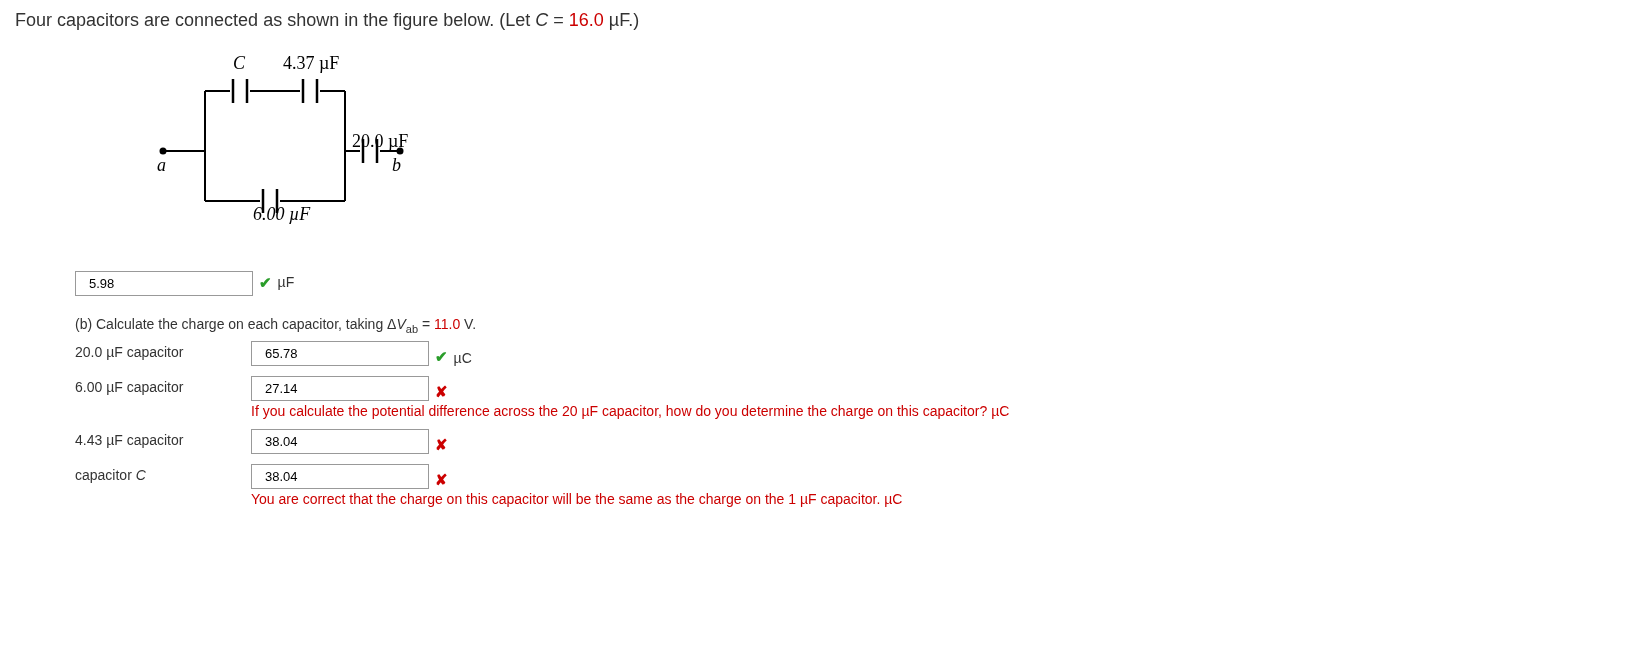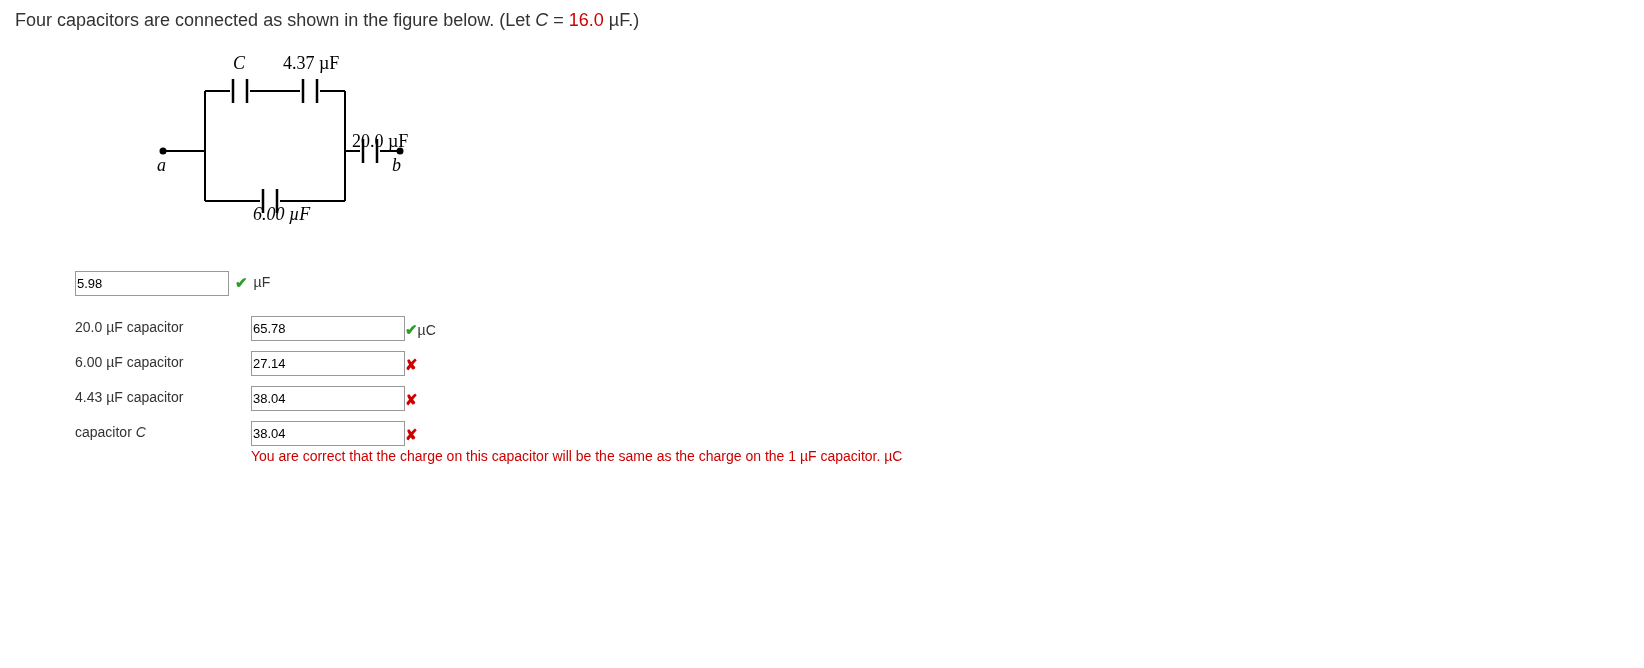--- a/index.html
+++ b/index.html
@@ -45,21 +45,21 @@
     margin-bottom: 10px;
     gap: 6px;
   }
   .answer-label {
     min-width: 170px;
     padding-top: 3px;
   }
   .answer-input {
     font-family: inherit;
     font-size: 13px;
-    padding: 2px 1px;
+    padding: 2px 13px;
     width: 150px;
     border: 1px solid #999;
     height: 19px;
     box-sizing: content-box;
   }
   .status-icon {
     padding-top: 3px;
   }
   .check-icon {
     color: #2a9d2a;
@@ -78,21 +78,22 @@
     color: #cc0000;
     font-size: 14px;
     margin-top: 2px;
   }
   .answer-col {
     display: flex;
     flex-direction: column;
   }
   .answer-col-top {
     display: flex;
-    align-items: center;
+    align-items: flex-end;
+    gap: 6px;
   }
   .subscript { font-size: 11px; vertical-align: sub; }
 </style>
 </head>
 <body>
 
 <div class="problem-text">
   <span>Four capacitors are connected as shown in the figure below. (Let </span><span class="italic">C</span><span> = </span><span class="highlight-red">16.0</span><span> µF.)</span>
 </div>
 
@@ -151,39 +152,43 @@
 
 <div class="section-container">
   <div class="answer-row">
     <input class="answer-input" value="5.98" style="">
     <span class="status-icon check-icon">✔</span>
     <span class="unit-text">µF</span>
   </div>
 </div>
 
 <div class="section-container">
+  <div class="section-prompt">
+    <span>(b) Calculate the charge on each capacitor, taking Δ</span><span class="italic">V</span><span class="subscript">ab</span><span> = </span><span class="highlight-red">11.0</span><span> V.</span>
+  </div>
 
   <div class="answer-row">
     <div class="answer-label">20.0 µF capacitor</div>
     <div class="answer-col">
       <div class="answer-col-top">
         <input class="answer-input" value="65.78" style="">
         <span class="status-icon check-icon">✔</span>
         <span class="unit-text">µC</span>
       </div>
     </div>
   </div>
 
   <div class="answer-row">
     <div class="answer-label">6.00 µF capacitor</div>
     <div class="answer-col">
       <div class="answer-col-top">
         <input class="answer-input" value="27.14" style="">
         <span class="status-icon x-icon">✘</span>
       </div>
+      <div class="feedback">If you calculate the potential difference across the 20 µF capacitor, how do you determine the charge on this capacitor? µC</div>
     </div>
   </div>
 
   <div class="answer-row">
     <div class="answer-label">4.43 µF capacitor</div>
     <div class="answer-col">
       <div class="answer-col-top">
         <input class="answer-input" value="38.04" style="">
         <span class="status-icon x-icon">✘</span>
       </div>

